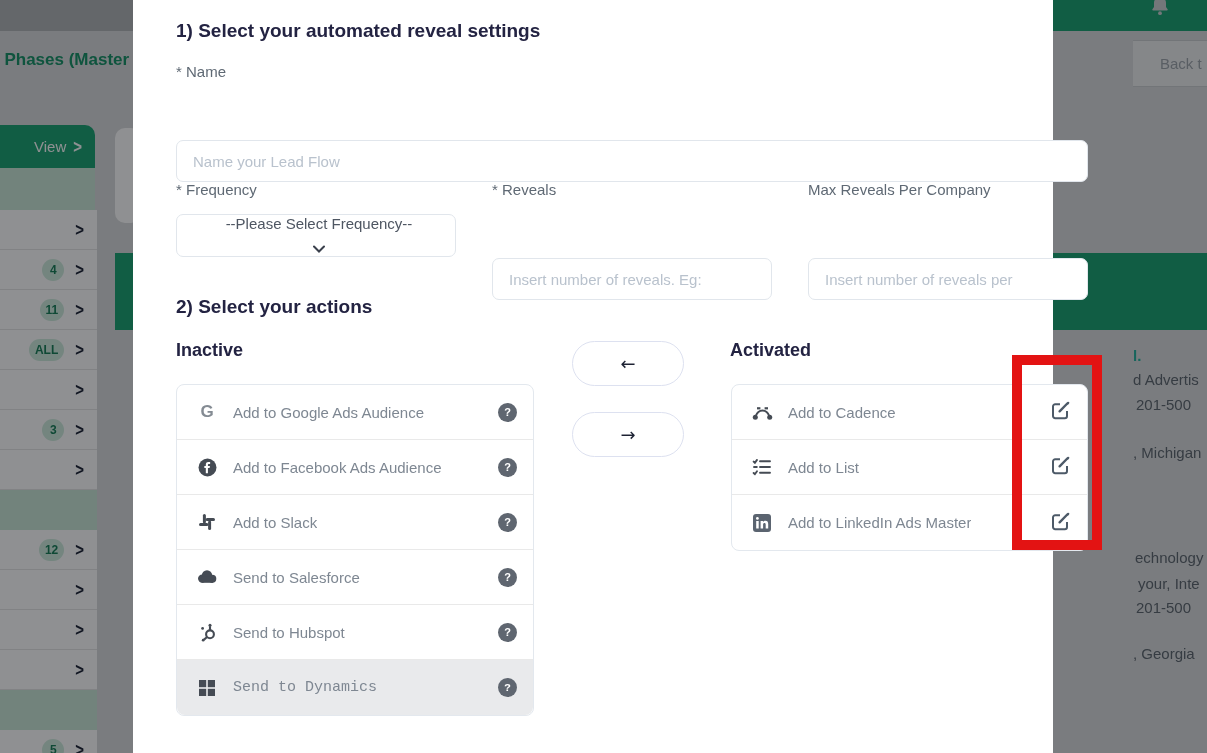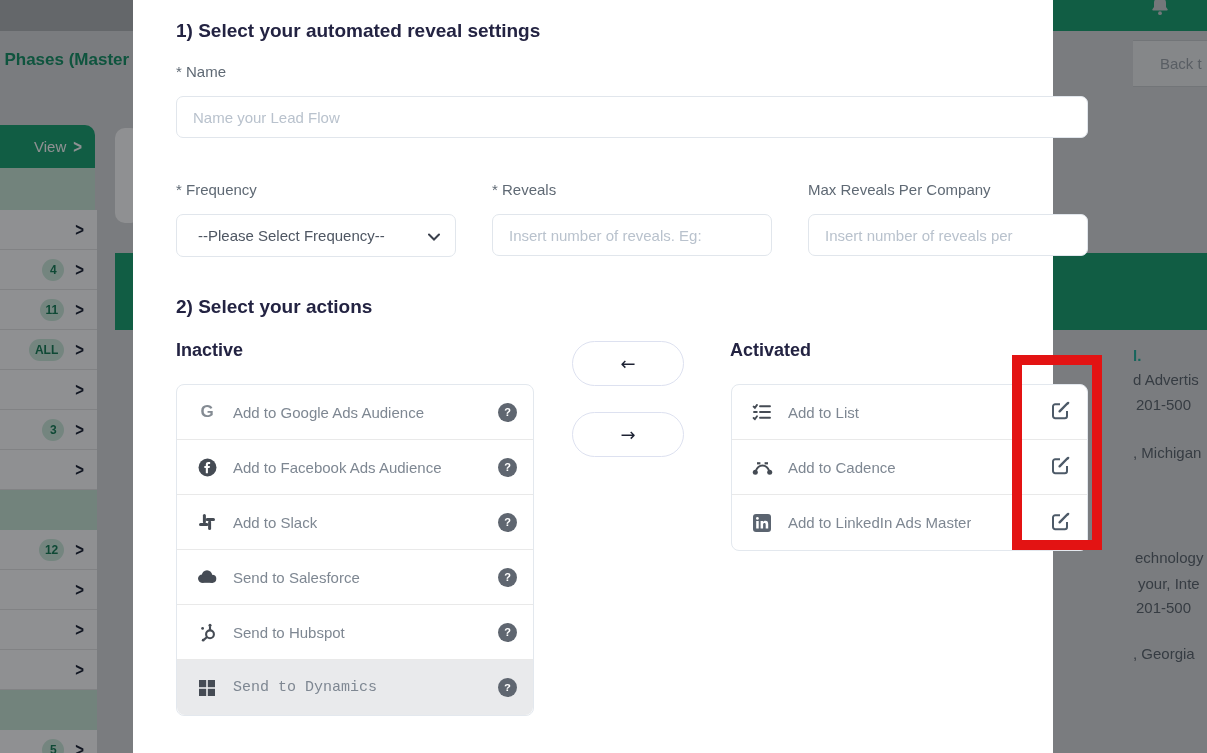--- a/index.html
+++ b/index.html
@@ -34,25 +34,25 @@
   .rp-link { position:absolute; font-size:15px; font-weight:600; color:#1fae9b; white-space:nowrap; }
 
   
   .overlay { position:absolute; inset:0; background:rgba(16,18,22,0.465); z-index:2; }
 
   
   .modal { position:absolute; left:133px; top:0; width:920px; height:753px; background:#ffffff; z-index:3; }
   .h-step { position:absolute; left:43px; font-size:19px; font-weight:bold; color:#232342; }
   .f-label { position:absolute; font-size:15px; color:#5f6974; }
   .t-input { position:absolute; height:42px; border:1px solid #e1e6ec; border-radius:7px;
-    font-family:"Liberation Sans", sans-serif; font-size:15px; color:#3c4450; padding:11px 16px; outline:none; }
+    font-family:"Liberation Sans", sans-serif; font-size:15px; color:#3c4450; padding:11px 16px; outline:none;margin-top:44px; }
   .t-input::placeholder { color:#b9c2cd; }
   .f-select { position:absolute; height:43px; border:1px solid #e1e6ec; border-radius:7px; display:flex;
     align-items:center; justify-content:space-between; padding:0 15px 0 21px; font-size:15px; color:#4e5662;
-    cursor:pointer; white-space:nowrap; overflow:hidden; }
+    cursor:pointer; white-space:nowrap; overflow:hidden;flex-direction:column; }
   .col-title { position:absolute; font-size:18px; font-weight:bold; color:#232342; }
 
   .action-list { position:absolute; border:1px solid #e3e8ee; border-radius:8px; background:#fff; }
   .a-row { height:55px; display:flex; align-items:center; padding:0 16px 0 18px; border-bottom:1px solid #e9e9e9; cursor:pointer; }
   .a-row:last-child { border-bottom:none; border-radius:0 0 8px 8px; }
   .a-row:first-child { border-radius:8px 8px 0 0; }
   .a-row.selected { background:#e9eaec;font-family:Liberation Mono, monospace; }
   .a-icon { width:24px; display:flex; align-items:center; justify-content:center; flex-shrink:0; }
   .g-letter { font-size:17px; font-weight:bold; color:#848b93; }
   .a-label { margin-left:14px; font-size:15px; color:#7e8792; white-space:nowrap; overflow:hidden; }
@@ -253,20 +253,41 @@
     <button class="arrow-btn" style="top:341px;">
       <span>←</span>
     </button>
     <button class="arrow-btn" style="top:412px;">
       <span>→</span>
     </button>
 
     <div class="action-list" style="left:598px; top:384px; width:357px;">
       <div class="a-row">
         <span class="a-icon">
+          <svg width="21" height="17" viewBox="0 0 21 17">
+              <path d="M3.5 12.5 C6.5 4.5 14.5 4.5 17.5 12.5" fill="none" stroke="#454b54" stroke-width="2"></path>
+              <rect x="5" y="3.2" width="3.4" height="2.2" fill="#454b54"></rect>
+              <rect x="12.6" y="3.2" width="3.4" height="2.2" fill="#454b54"></rect>
+              <circle cx="3.3" cy="13.3" r="2.5" fill="#454b54"></circle>
+              <circle cx="17.7" cy="13.3" r="2.5" fill="#454b54"></circle>
+            </svg>
+        </span>
+        <span class="a-label">Add to Cadence</span>
+        <button class="edit-btn">
+          <span>
+            <svg width="21" height="21" viewBox="0 0 21 21">
+                <path d="M17 11v5a2.2 2.2 0 0 1-2.2 2.2H5.2A2.2 2.2 0 0 1 3 16V6.4a2.2 2.2 0 0 1 2.2-2.2H10" fill="none" stroke="#4d5a68" stroke-width="2"></path>
+                <line x1="9.6" y1="11.3" x2="16.8" y2="4" stroke="#4d5a68" stroke-width="2.4" stroke-linecap="round"></line>
+                <path d="M17.8 5l-1.7-1.7 1.2-1.2a1.2 1.2 0 0 1 1.7 1.7z" fill="#4d5a68"></path>
+              </svg>
+          </span>
+        </button>
+      </div>
+      <div class="a-row">
+        <span class="a-icon">
           <svg width="20" height="20" viewBox="0 0 20 20" fill="none" stroke="#454b54" stroke-width="1.9" stroke-linecap="round">
               <line x1="8" y1="4.3" x2="18" y2="4.3"></line>
               <line x1="8" y1="10" x2="18" y2="10"></line>
               <line x1="8" y1="15.7" x2="18" y2="15.7"></line>
               <polyline points="1.6,4.6 2.9,5.8 5,2.9"></polyline>
               <polyline points="1.6,16 2.9,17.2 5,14.3"></polyline>
               <line x1="2" y1="10" x2="4.8" y2="10"></line>
             </svg>
         </span>
         <span class="a-label">Add to List</span>
@@ -275,41 +296,20 @@
             <svg width="21" height="21" viewBox="0 0 21 21">
                 <path d="M17 11v5a2.2 2.2 0 0 1-2.2 2.2H5.2A2.2 2.2 0 0 1 3 16V6.4a2.2 2.2 0 0 1 2.2-2.2H10" fill="none" stroke="#4d5a68" stroke-width="2"></path>
                 <line x1="9.6" y1="11.3" x2="16.8" y2="4" stroke="#4d5a68" stroke-width="2.4" stroke-linecap="round"></line>
                 <path d="M17.8 5l-1.7-1.7 1.2-1.2a1.2 1.2 0 0 1 1.7 1.7z" fill="#4d5a68"></path>
               </svg>
           </span>
         </button>
       </div>
       <div class="a-row">
         <span class="a-icon">
-          <svg width="21" height="17" viewBox="0 0 21 17">
-              <path d="M3.5 12.5 C6.5 4.5 14.5 4.5 17.5 12.5" fill="none" stroke="#454b54" stroke-width="2"></path>
-              <rect x="5" y="3.2" width="3.4" height="2.2" fill="#454b54"></rect>
-              <rect x="12.6" y="3.2" width="3.4" height="2.2" fill="#454b54"></rect>
-              <circle cx="3.3" cy="13.3" r="2.5" fill="#454b54"></circle>
-              <circle cx="17.7" cy="13.3" r="2.5" fill="#454b54"></circle>
-            </svg>
-        </span>
-        <span class="a-label">Add to Cadence</span>
-        <button class="edit-btn">
-          <span>
-            <svg width="21" height="21" viewBox="0 0 21 21">
-                <path d="M17 11v5a2.2 2.2 0 0 1-2.2 2.2H5.2A2.2 2.2 0 0 1 3 16V6.4a2.2 2.2 0 0 1 2.2-2.2H10" fill="none" stroke="#4d5a68" stroke-width="2"></path>
-                <line x1="9.6" y1="11.3" x2="16.8" y2="4" stroke="#4d5a68" stroke-width="2.4" stroke-linecap="round"></line>
-                <path d="M17.8 5l-1.7-1.7 1.2-1.2a1.2 1.2 0 0 1 1.7 1.7z" fill="#4d5a68"></path>
-              </svg>
-          </span>
-        </button>
-      </div>
-      <div class="a-row">
-        <span class="a-icon">
           <svg width="18" height="18" viewBox="0 0 18 18">
               <rect width="18" height="18" rx="3" fill="#5b6470"></rect>
               <rect x="3.2" y="7" width="2.5" height="7.5" fill="#fff"></rect>
               <circle cx="4.4" cy="4.4" r="1.4" fill="#fff"></circle>
               <path d="M7.6 7h2.4v1c.4-.6 1.2-1.2 2.4-1.2 2 0 2.8 1.2 2.8 3.3v4.4h-2.5v-4c0-1-.4-1.6-1.2-1.6-.9 0-1.4.6-1.4 1.6v4H7.6z" fill="#fff"></path>
             </svg>
         </span>
         <span class="a-label">Add to LinkedIn Ads Master</span>
         <button class="edit-btn">
           <span>

